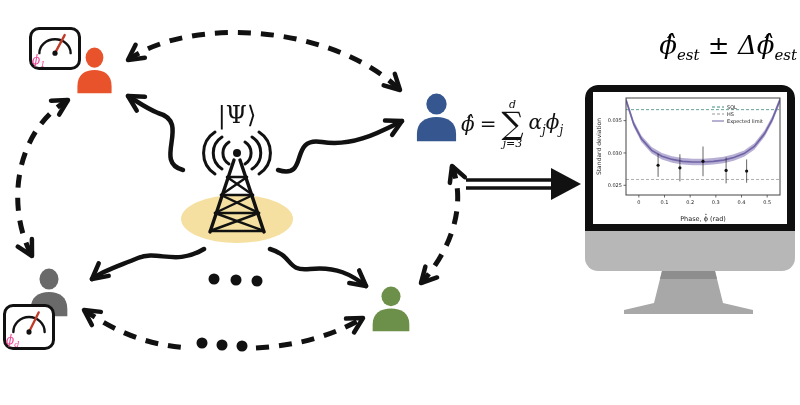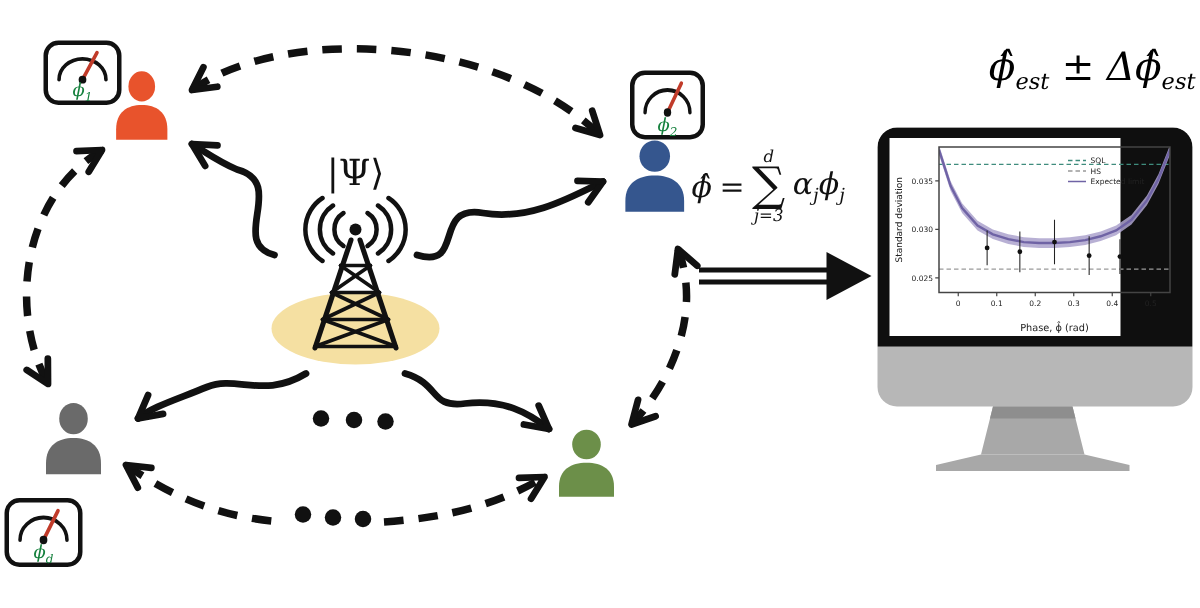--- a/index.html
+++ b/index.html
@@ -12,27 +12,27 @@
   .person{position:absolute;}
   .person svg{width:100%;height:100%;}
   .p1{left:74px;top:46px;width:41px;height:48px;}
   .p2{left:413px;top:92px;width:47px;height:50px;}
   .p3{left:369px;top:285px;width:44px;height:47px;}
   .p4{left:27px;top:267px;width:44px;height:50px;}
 
   
   .gauge{position:absolute;background:#fff;border:3.5px solid #111;border-radius:10px;}
   .gauge svg{position:absolute;left:0;top:0;width:100%;height:100%;}
-  .gauge-label{position:absolute;left:0;right:0;bottom:-2px;text-align:center;
-               font-size:12px;font-style:italic;color:#15803d;line-height:1;}
+  .gauge-label{position:absolute;left:0;right:0;bottom:-2px;text-align:left;
+               font-size:12px;font-style:italic;color:#ec4899;line-height:1;}
   .gauge-label sub{font-size:8px;}
   .g1{left:29px;top:27px;width:46px;height:37px;}
   .g2{left:420px;top:47px;width:44px;height:40px;}
   .g3{left:417px;top:297px;width:47px;height:42px;}
-  .g4{left:3px;top:332px;width:46px;height:40px;}
+  .g4{left:3px;top:304px;width:46px;height:40px;}
 
   
   .psi{position:absolute;left:205px;top:101px;width:64px;text-align:center;
        font-size:24px;color:#111;}
 
   
   .formula{position:absolute;left:461px;top:99px;display:flex;align-items:center;
            gap:5px;font-size:20px;font-style:italic;color:#111;}
   .f-eq{font-style:normal;}
   .f-sum{display:flex;flex-direction:column;align-items:center;line-height:1;}
@@ -42,21 +42,21 @@
 
   
   .monitor-title{position:absolute;left:583px;top:30px;width:214px;text-align:right;
                  font-size:26px;font-style:italic;color:#000;}
   .monitor-title sub{font-size:15px;}
   .upright{font-style:normal;}
   .monitor-body{position:absolute;left:585px;top:85px;width:210px;height:186px;
                 background:#b7b7b7;border-radius:13px;overflow:hidden;}
   .monitor-bezel{position:absolute;left:0;top:0;width:210px;height:146px;
                  background:#0f0f0f;border-radius:13px 13px 0 0;}
-  .monitor-screen{position:absolute;left:8px;top:7px;width:154px;height:132px;background:#ffffff;}
+  .monitor-screen{position:absolute;left:8px;top:7px;width:194px;height:132px;background:#ffffff;}
   .chart{width:194px;height:132px;font-family:"DejaVu Sans",sans-serif;}
   .stand{position:absolute;left:620px;top:270px;width:160px;height:45px;}
 </style>
 </head>
 <body>
 
 <div class="stage">
 
   <svg class="layer" width="800" height="405" viewBox="0 0 800 405">
     <defs>
@@ -154,28 +154,20 @@
     </svg>
   </div>
 
   <div class="gauge g1">
     <svg viewBox="0 0 50 40" preserveAspectRatio="none">
       <path d="M8,25 A17,15 0 0 1 42,25" fill="none" stroke="#111" stroke-width="2.6" stroke-linecap="round"></path>
       <line x1="25" y1="25" x2="35.5" y2="5.5" stroke="#C13B2A" stroke-width="2.6" stroke-linecap="round"></line>
       <circle cx="25" cy="25" r="2.8" fill="#111"></circle>
     </svg>
     <span class="gauge-label"><span>ϕ</span><sub>1</sub></span>
-  </div>
-  <div class="gauge g2">
-    <svg viewBox="0 0 50 40" preserveAspectRatio="none">
-      <path d="M8,25 A17,15 0 0 1 42,25" fill="none" stroke="#111" stroke-width="2.6" stroke-linecap="round"></path>
-      <line x1="25" y1="25" x2="35.5" y2="5.5" stroke="#C13B2A" stroke-width="2.6" stroke-linecap="round"></line>
-      <circle cx="25" cy="25" r="2.8" fill="#111"></circle>
-    </svg>
-    <span class="gauge-label"><span>ϕ</span><sub>2</sub></span>
   </div>
   <div class="gauge g4">
     <svg viewBox="0 0 50 40" preserveAspectRatio="none">
       <path d="M8,25 A17,15 0 0 1 42,25" fill="none" stroke="#111" stroke-width="2.6" stroke-linecap="round"></path>
       <line x1="25" y1="25" x2="35.5" y2="5.5" stroke="#C13B2A" stroke-width="2.6" stroke-linecap="round"></line>
       <circle cx="25" cy="25" r="2.8" fill="#111"></circle>
     </svg>
     <span class="gauge-label"><span>ϕ</span><sub>d</sub></span>
   </div>
 

